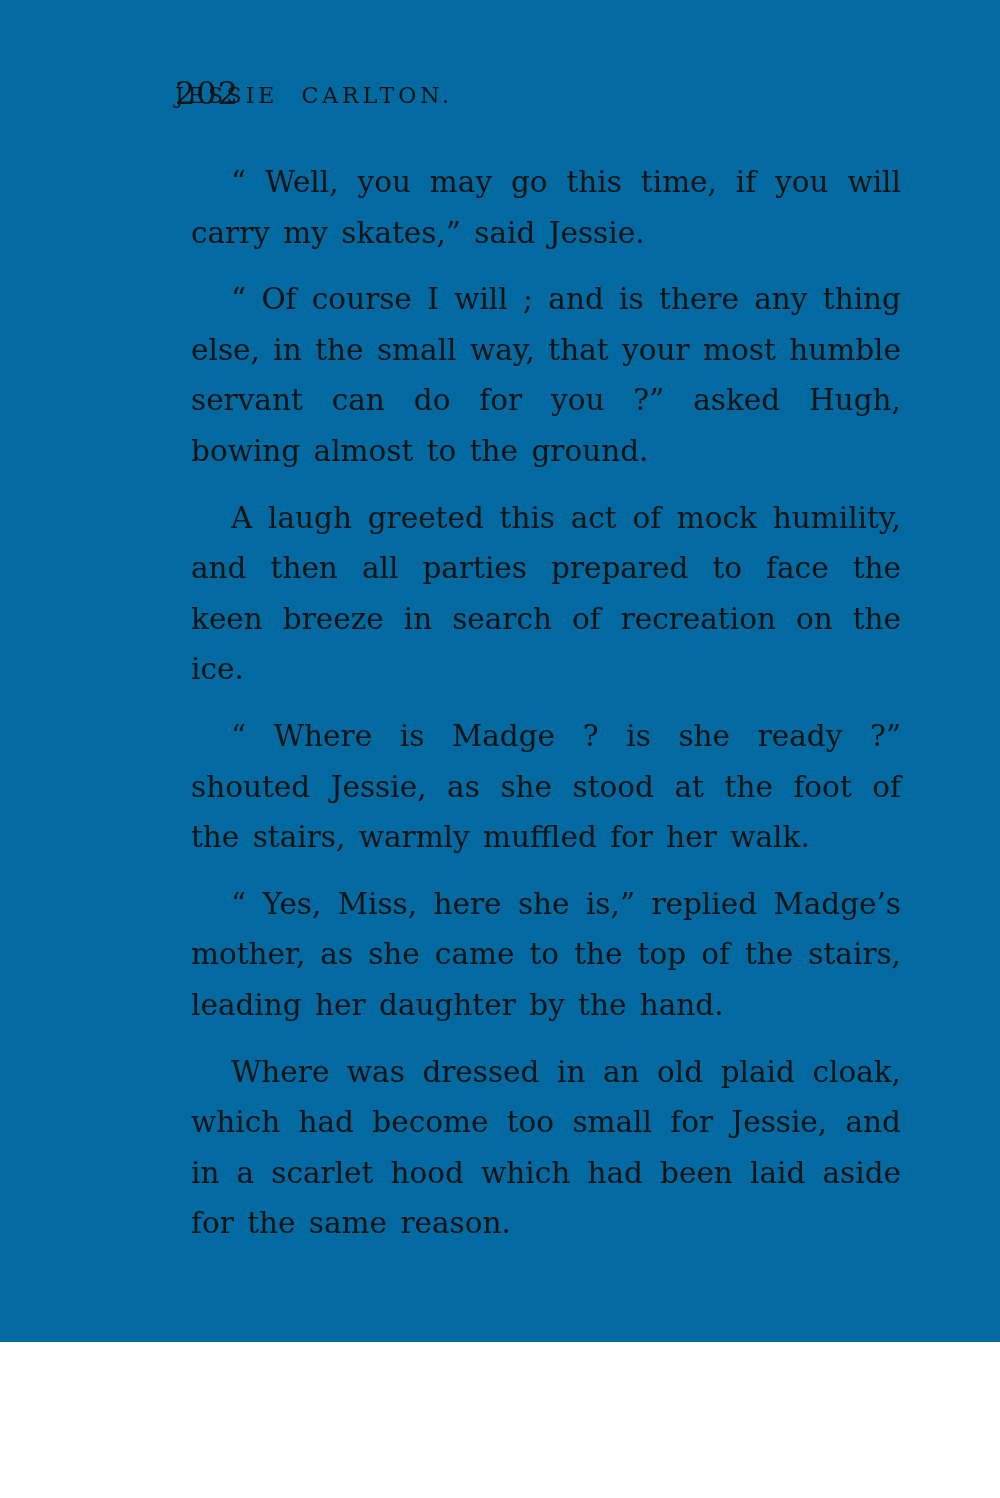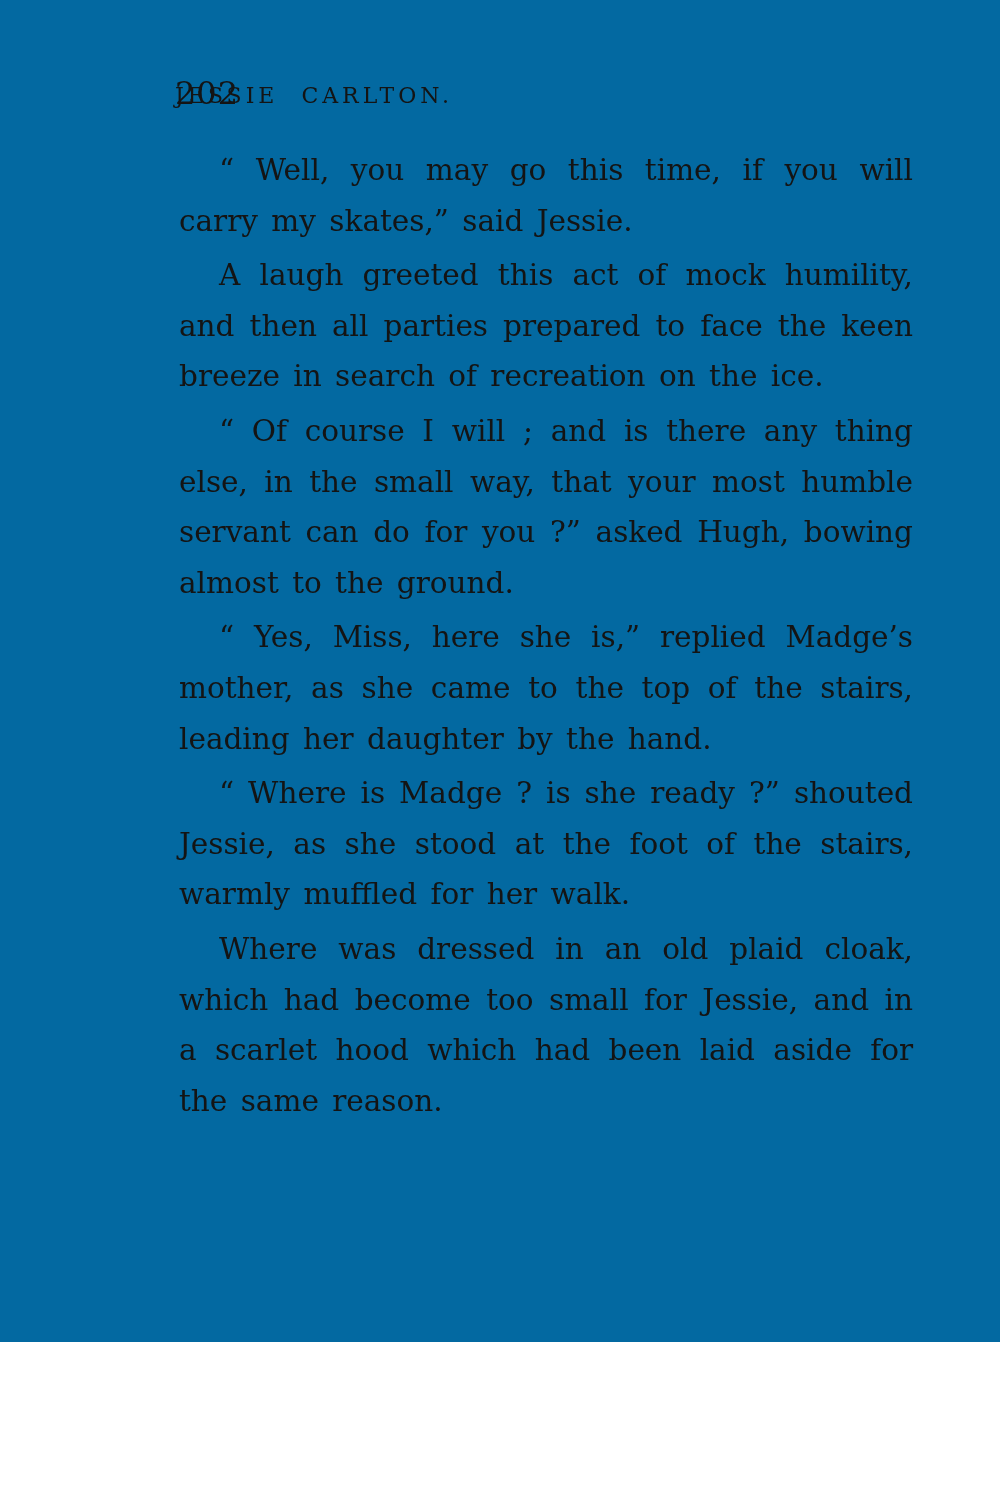--- a/index.html
+++ b/index.html
@@ -42,38 +42,38 @@
   .page-body {
     position: absolute;
     top: 141px;
     left: 175px;
     width: 742px;
     font-size: 29.5px;
     line-height: 50.6px;
     text-align: justify;
   }
   .para {
-    margin: 4px;
+    margin: 16px;
     padding: 0;
     text-indent: 40px;
     word-spacing: 4px;
   }
 </style>
 </head>
 <body>
 
 <div class="page">
 
   <header class="page-header">
     <span class="page-number">202</span>
     <span class="running-title">JESSIE CARLTON.</span>
   </header>
 
   <main class="page-body">
     <p class="para">“ Well, you may go this time, if you will carry my skates,” said Jessie.</p>
+    <p class="para">“ Of course I will ; and is there any thing else, in the small way, that your most humble servant can do for you ?” asked Hugh, bowing almost to the ground.</p>
     <p class="para">A laugh greeted this act of mock humility, and then all parties prepared to face the keen breeze in search of recreation on the ice.</p>
-    <p class="para">“ Of course I will ; and is there any thing else, in the small way, that your most humble servant can do for you ?” asked Hugh, bowing almost to the ground.</p>
+    <p class="para">“ Where is Madge ? is she ready ?” shouted Jessie, as she stood at the foot of the stairs, warmly muffled for her walk.</p>
     <p class="para">“ Yes, Miss, here she is,” replied Madge’s mother, as she came to the top of the stairs, leading her daughter by the hand.</p>
-    <p class="para">“ Where is Madge ? is she ready ?” shouted Jessie, as she stood at the foot of the stairs, warmly muffled for her walk.</p>
     <p class="para">Where was dressed in an old plaid cloak, which had become too small for Jessie, and in a scarlet hood which had been laid aside for the same reason.</p>
   </main>
 
 </div>
 
 </body></html>

